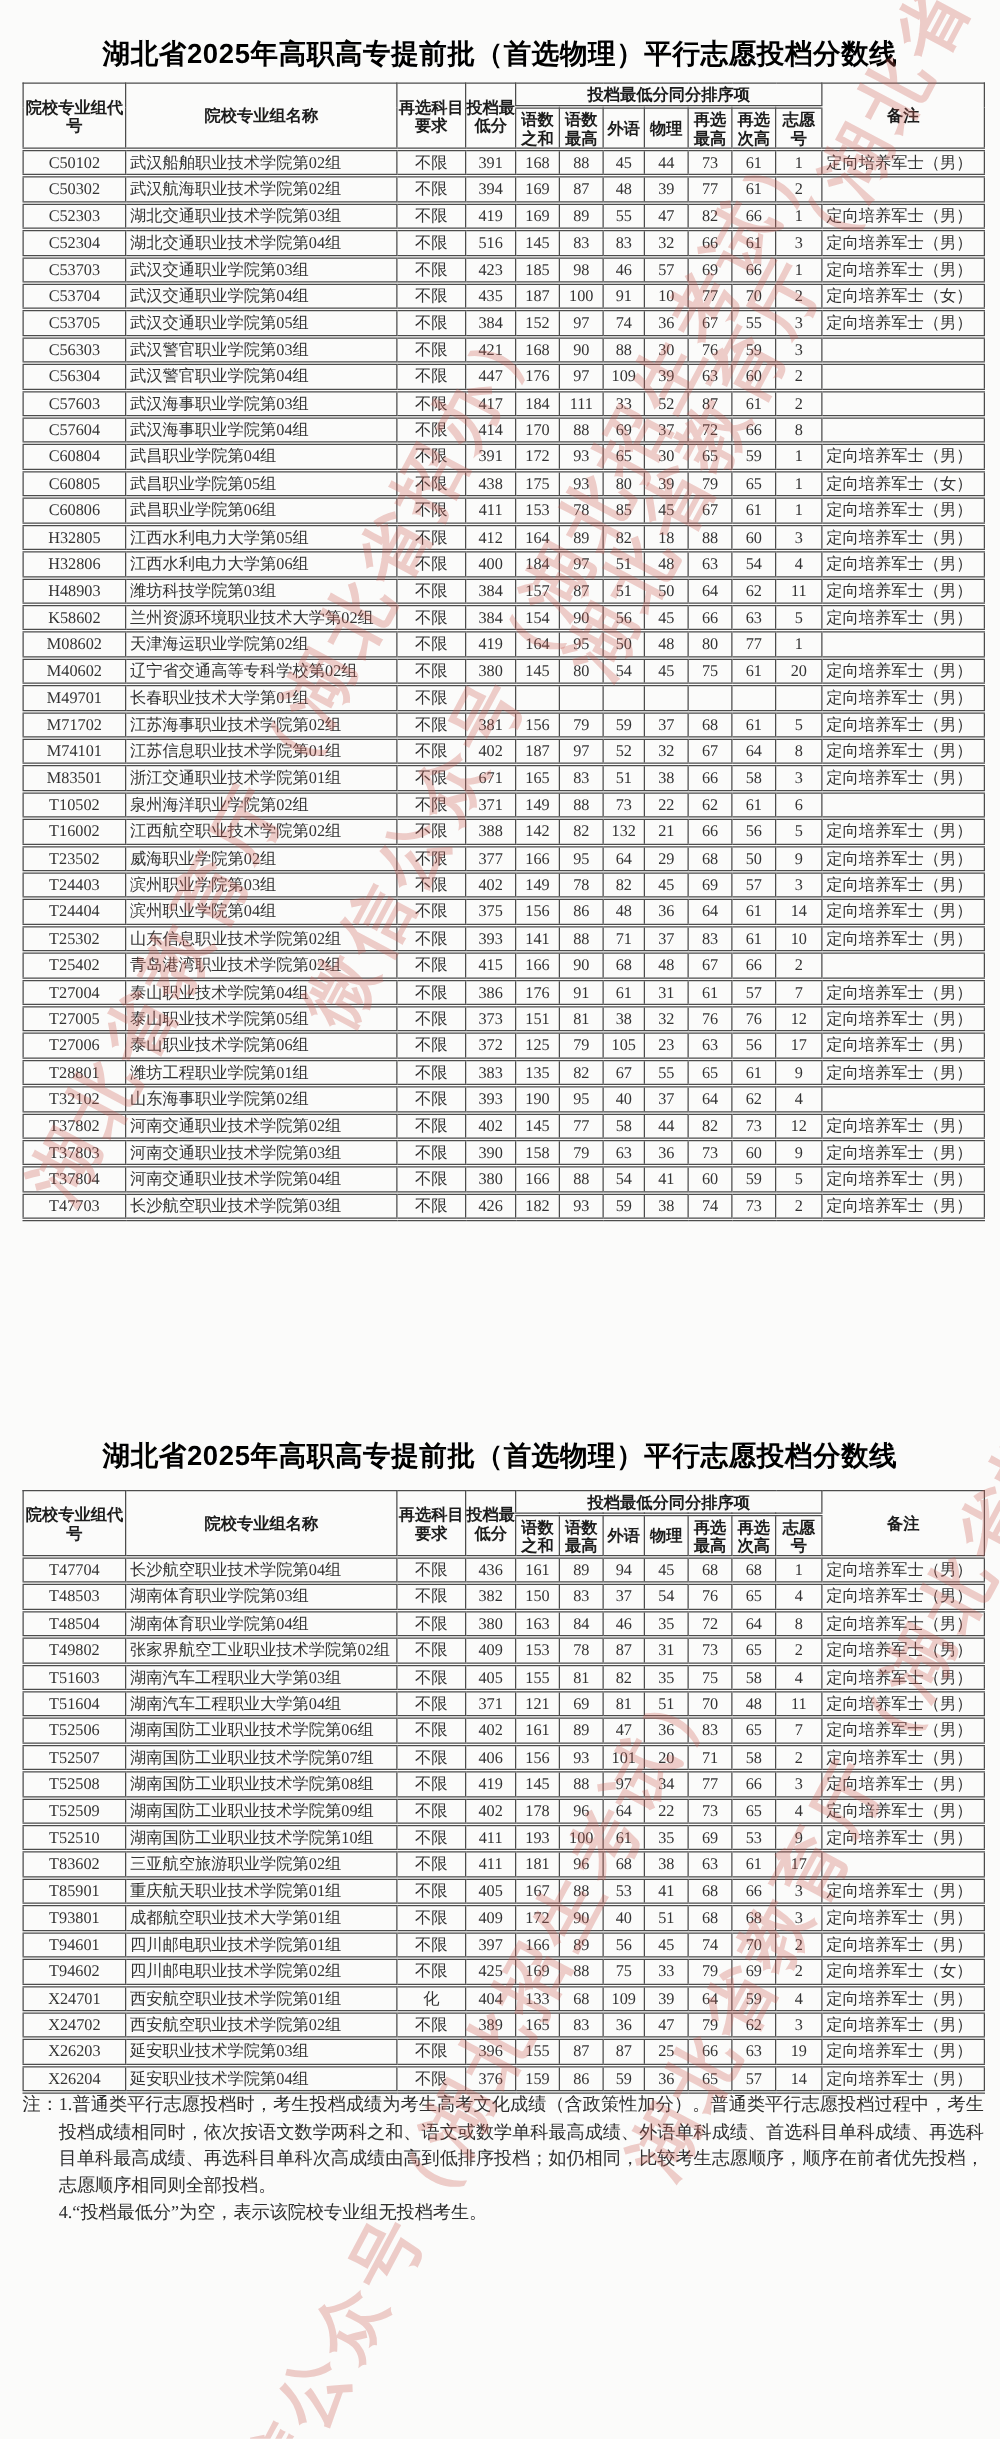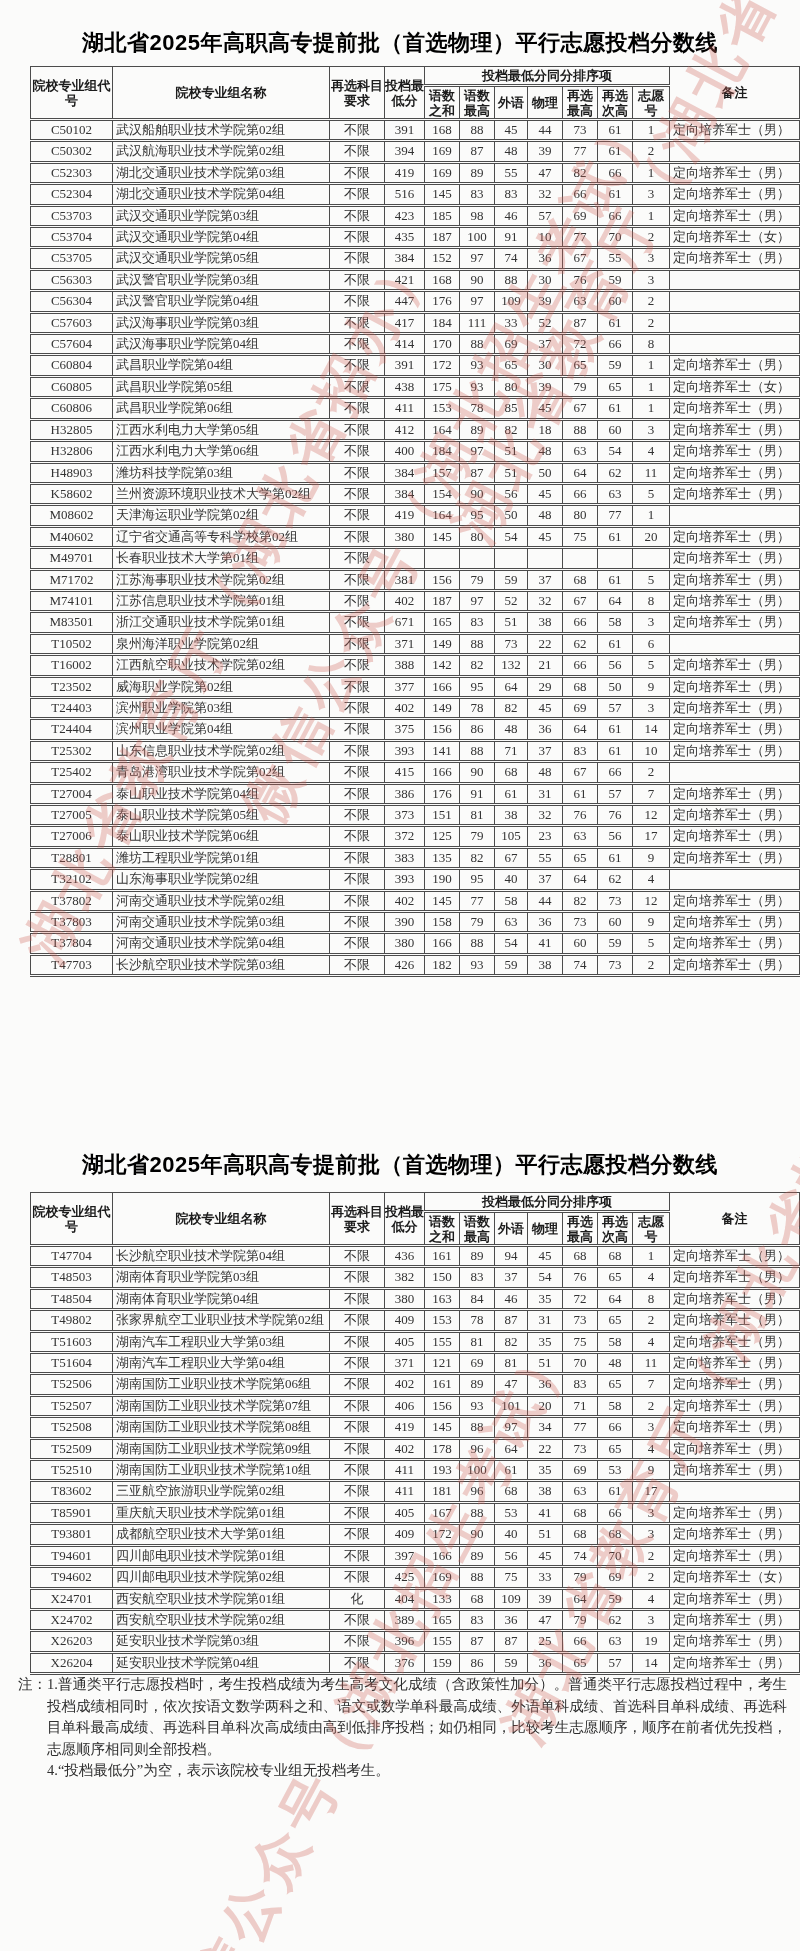--- a/index.html
+++ b/index.html
@@ -9,21 +9,21 @@
     overflow:hidden;
   }
   .page-title{
     position:absolute;left:0;width:800px;text-align:center;
     font-family:"Liberation Sans","DejaVu Sans",sans-serif;
     font-weight:bold;font-size:22px;color:#000000;letter-spacing:.5px;
   }
   #title-1{top:28px;}
   #title-2{top:1150px;}
   table.score-table{
-    position:absolute;left:30px;width:769px;table-layout:fixed;
+    position:absolute;left:18px;width:769px;table-layout:fixed;
     border-collapse:collapse;background:transparent;
   }
   #table-1{top:66px;}
   #table-2{top:1192px;}
   .score-table th,.score-table td{
     border:1px solid #4c4c4c;border-bottom:3px double #4c4c4c;
     padding:0;overflow:hidden;white-space:nowrap;
   }
   .score-table th{
     font-family:"Liberation Sans","DejaVu Sans",sans-serif;

